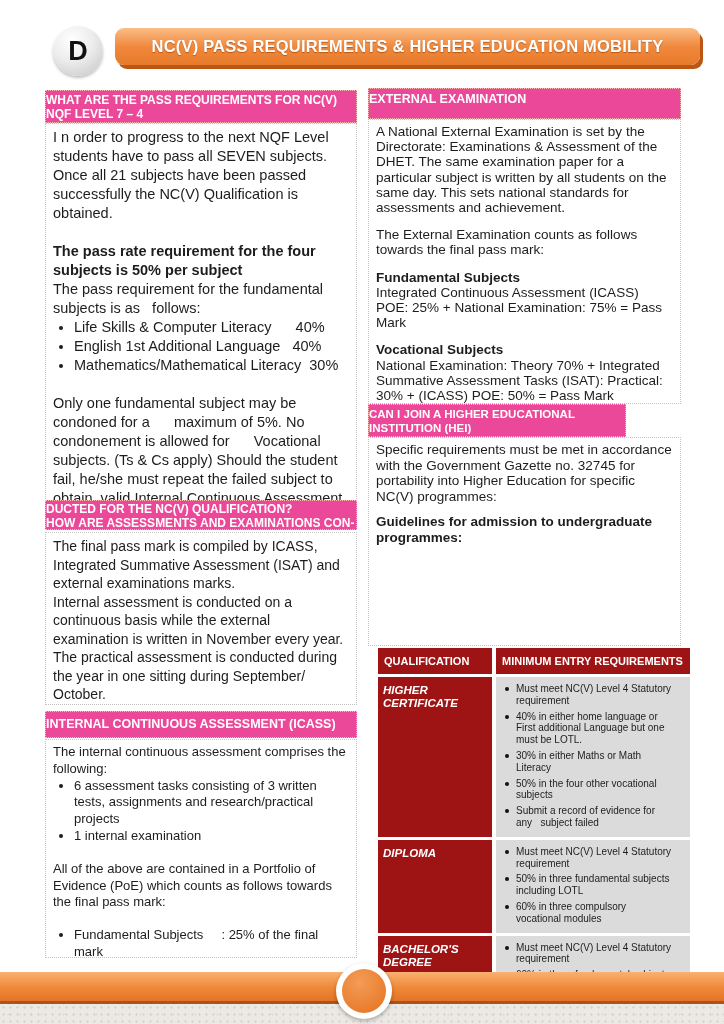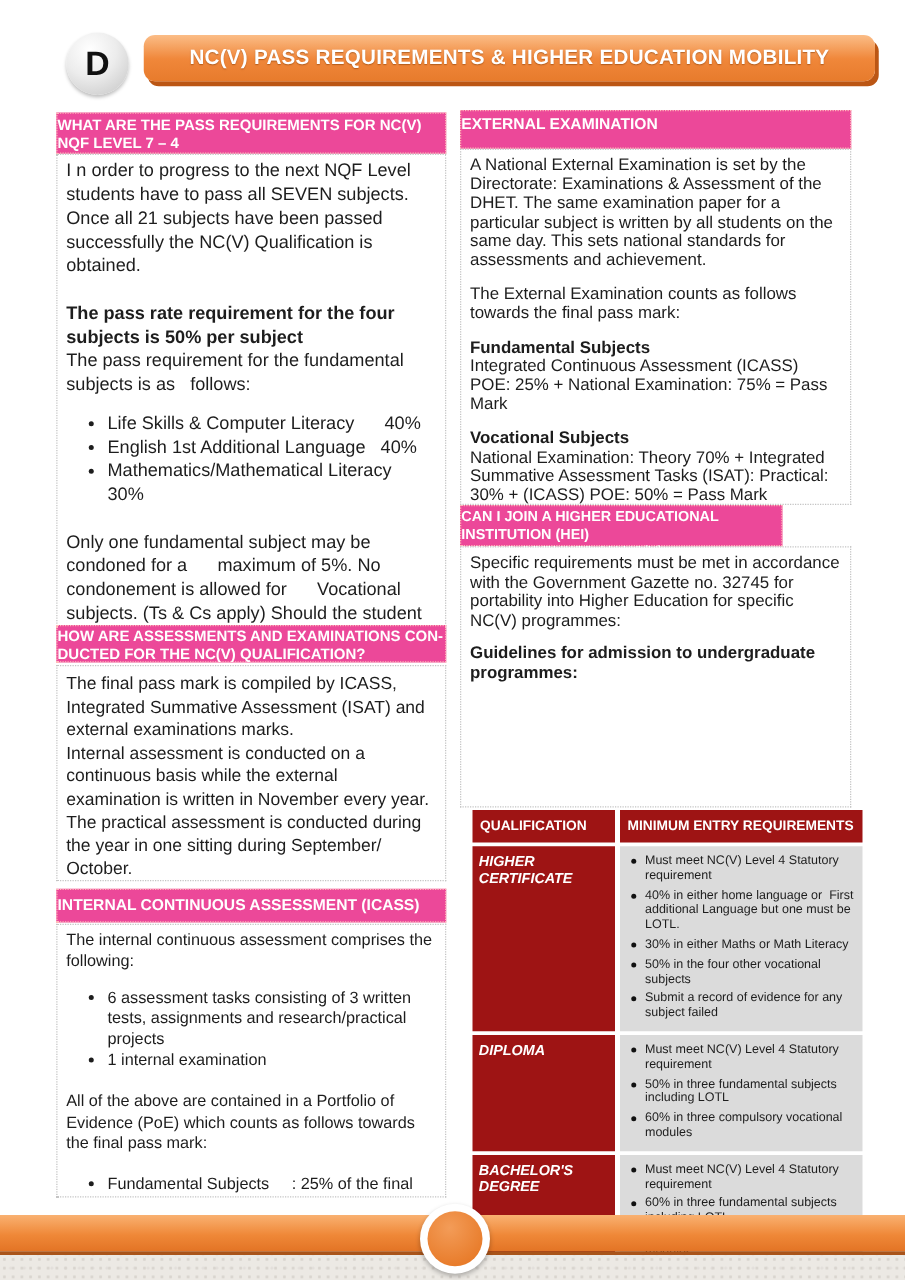--- a/index.html
+++ b/index.html
@@ -19,21 +19,21 @@
     color:#ffffff;font-weight:bold;font-size:16.5px;letter-spacing:.2px;
     text-shadow:0 1px 1px rgba(130,55,0,.55);}
 
   
   .sec-h{position:absolute;background:#ec4899;color:#ffffff;font-weight:bold;text-align:left;
     border:1px dotted #ffb9b9;box-sizing:border-box;}
   .sec-h .hl{display:block;}
   .sec-b{position:absolute;border:1px dotted #c4c4c4;box-sizing:border-box;color:#1d1d1d;
     padding:4px 7px;overflow:hidden;}
   .sec-b p{margin:0;white-space:pre-wrap;}
-  .sec-b ul{margin:12px;padding-left:21px;}
+  .sec-b ul{margin:0;padding-left:21px;}
   .sec-b li{white-space:pre-wrap;}
   .b{font-weight:bold;}
 
   #sec-a-h{left:45px;top:90px;width:312px;height:33px;font-size:12px;line-height:14px;padding-top:2px;}
   #sec-a-b{left:45px;top:123px;width:312px;height:382px;font-size:14.5px;line-height:19px;}
   #sec-b-h{left:45px;top:500px;width:312px;height:30px;font-size:12px;line-height:13.5px;padding-top:2px;}
   #sec-b-b{left:45px;top:532px;width:312px;height:173px;font-size:14px;line-height:18.5px;}
   #sec-c-h{left:45px;top:711px;width:312px;height:27px;font-size:12.5px;line-height:24px;}
   #sec-c-b{left:45px;top:739px;width:312px;height:219px;font-size:13px;line-height:16.8px;}
 
@@ -47,21 +47,21 @@
   .mt-sm{margin-top:12px !important;}
   .mt-xs{margin-top:10px !important;}
 
   
   .qtable{position:absolute;left:368px;top:648px;width:312px;display:flex;flex-direction:column;gap:3px;}
   .trow{display:flex;gap:4px;margin-left:10px;}
   .thcell{background:#9e1414;color:#fff;font-weight:bold;font-size:11px;line-height:13px;
     padding:7px 6px 6px 6px;box-sizing:border-box;}
   .qcell{width:114px;flex:0 0 114px;background:#9e1414;color:#fff;font-weight:bold;font-style:italic;
     font-size:11.5px;line-height:13px;padding:7px 5px;box-sizing:border-box;}
-  .rcell{width:194px;flex:0 0 194px;background:#dbdbdb;padding:6px 6px 4px 8px;box-sizing:border-box;}
+  .rcell{width:194px;flex:0 0 194px;background:#dbdbdb;padding:6px 18px 4px 8px;box-sizing:border-box;}
   .thcell.c1{width:114px;flex:0 0 114px;}
   .thcell.c2{width:194px;flex:0 0 194px;}
   .req{margin:0;padding:0;list-style:none;}
   .req li{position:relative;padding-left:12px;font-size:10px;line-height:11.8px;
     margin-bottom:4px;color:#1d1d1d;white-space:pre-wrap;}
   .req li::before{content:"";position:absolute;left:1px;top:4px;width:4px;height:4px;
     border-radius:50%;background:#111;}
   .row-hc .rcell{min-height:108px;}
   .row-hc .qcell{min-height:108px;}
   .row-dp .rcell,.row-dp .qcell{min-height:83px;}
@@ -103,22 +103,22 @@
     <p>The pass requirement for the fundamental subjects is as   follows:</p>
     <ul>
       <li>Life Skills &amp; Computer Literacy      40%</li>
       <li>English 1st Additional Language   40%</li>
       <li>Mathematics/Mathematical Literacy  30%</li>
     </ul>
     <p class="mt-lg">Only one fundamental subject may be condoned for a      maximum of 5%. No condonement is allowed for      Vocational subjects. (Ts &amp; Cs apply) Should the student fail, he/she must repeat the failed subject to obtain  valid Internal Continuous Assessment (ICASS) marks.</p>
   </div>
 
   <div class="sec-h" id="sec-b-h">
+    <span class="hl">DUCTED FOR THE NC(V) QUALIFICATION?</span>
     <span class="hl">HOW ARE ASSESSMENTS AND EXAMINATIONS CON-</span>
-    <span class="hl">DUCTED FOR THE NC(V) QUALIFICATION?</span>
   </div>
   <div class="sec-b" id="sec-b-b">
     <p>The final pass mark is compiled by ICASS, Integrated Summative Assessment (ISAT) and external examinations marks.</p>
     <p>Internal assessment is conducted on a continuous basis while the external examination is written in November every year. The practical assessment is conducted during the year in one sitting during September/ October.</p>
   </div>
 
   <div class="sec-h" id="sec-c-h">
     <span class="hl">INTERNAL CONTINUOUS ASSESSMENT (ICASS)</span>
   </div>
   <div class="sec-b" id="sec-c-b">

